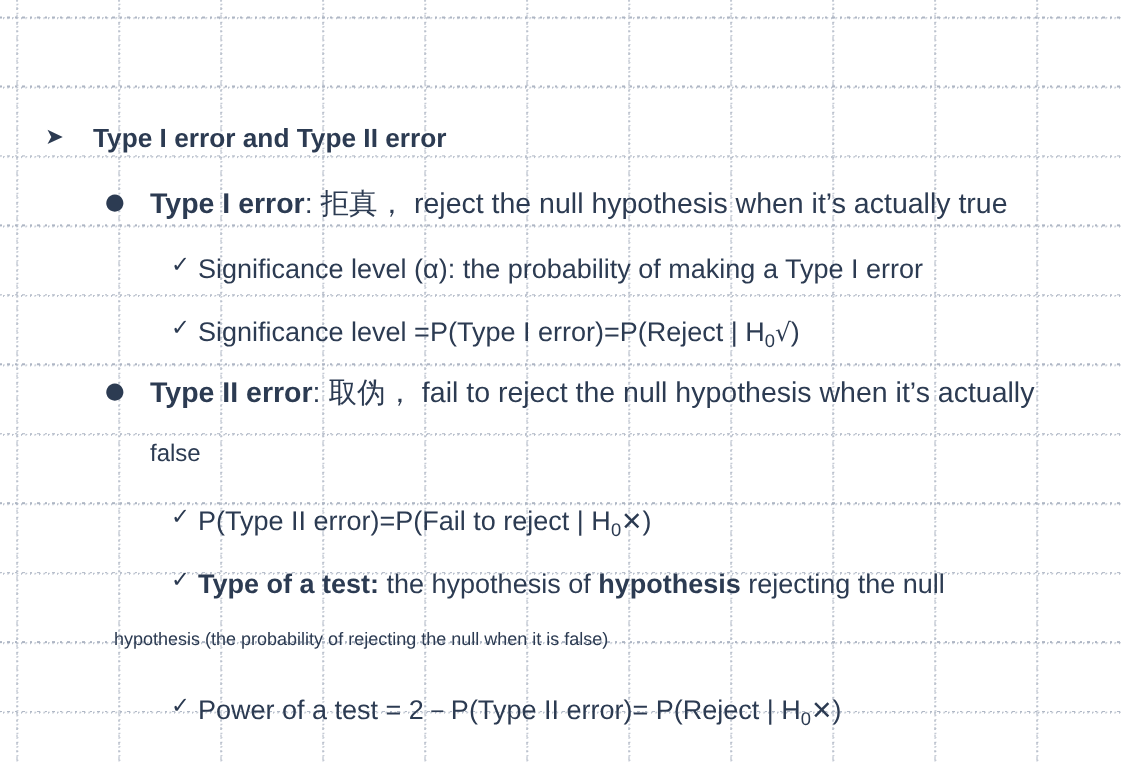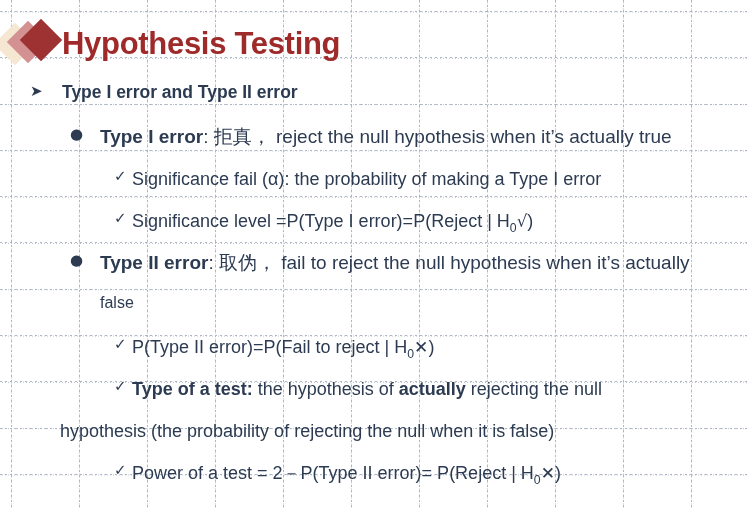--- a/index.html
+++ b/index.html
@@ -141,65 +141,57 @@
   
   .lvl3 {
     padding-left: 114px;
     font-size: 18px;
     min-height: 42px;
   }
   .lvl3 .bullet { width: 18px; font-size: 15px; line-height: 1.45; }
   .lvl3 .txt { line-height: 1.45; }
 
   .lvl3cont {
-    padding-left: 60px;
-    font-size: 18px;
+    padding-left: 76px;
+    font-size: 12px;
     min-height: 42px;
   }
   .lvl3cont .txt { line-height: 1.45; }
 
   .cjk { font-family: "DejaVu Sans", sans-serif; }
   sub { font-size: 0.68em; }
   .sym { font-family: "DejaVu Sans", sans-serif; font-size: 0.92em; }
   .times { font-family: "DejaVu Sans", sans-serif; font-size: 0.95em; }
 </style>
 </head>
 <body>
 
 <div id="slide">
   <div id="grid-v"></div>
   <div id="grid-h"></div>
 </div>
 
 <div id="content">
 
-  <div class="title-row">
-    <div class="diamonds">
-      <span class="d1" style="background: rgb(246, 231, 210);"></span>
-      <span class="d2" style="background: rgb(212, 145, 145);"></span>
-      <span class="d3" style="background: rgb(158, 50, 50);"></span>
-    </div>
-    <div class="page-title" id="title-el" style="color: rgb(158, 42, 42);">Hypothesis Testing</div>
-  </div>
 
   <div class="body" style="color: rgb(44, 59, 82);">
 
     <div class="line lvl1">
       <span class="bullet sym">➤</span>
       <span class="txt">Type I error and Type II error</span>
     </div>
 
     <div class="line lvl2">
       <span class="bullet sym">●</span>
       <span class="txt"><b>Type I error</b><span>: </span><span class="cjk">拒真，</span><span> reject the null hypothesis when it’s actually true</span></span>
     </div>
 
     <div class="line lvl3">
       <span class="bullet sym">✓</span>
-      <span class="txt">Significance fail (α): the probability of making a Type I error</span>
+      <span class="txt">Significance level (α): the probability of making a Type I error</span>
     </div>
 
     <div class="line lvl3">
       <span class="bullet sym">✓</span>
       <span class="txt"><span>Significance level =P(Type I error)=P(Reject | H</span><sub>0</sub><span class="sym">√</span><span>)</span></span>
     </div>
 
     <div class="line lvl2">
       <span class="bullet sym">●</span>
       <span class="txt"><b>Type II error</b><span>: </span><span class="cjk">取伪，</span><span> fail to reject the null hypothesis when it’s actually</span></span>
@@ -209,21 +201,21 @@
       <span class="txt">false</span>
     </div>
 
     <div class="line lvl3">
       <span class="bullet sym">✓</span>
       <span class="txt"><span>P(Type II error)=P(Fail to reject | H</span><sub>0</sub><span class="times">✕</span><span>)</span></span>
     </div>
 
     <div class="line lvl3">
       <span class="bullet sym">✓</span>
-      <span class="txt"><b>Type of a test:</b><span> the hypothesis of </span><b>actually</b><span> rejecting the null</span></span>
+      <span class="txt"><b>Type of a test:</b><span> the hypothesis of </span><b>hypothesis</b><span> rejecting the null</span></span>
     </div>
 
     <div class="line lvl3cont">
       <span class="txt">hypothesis (the probability of rejecting the null when it is false)</span>
     </div>
 
     <div class="line lvl3">
       <span class="bullet sym">✓</span>
       <span class="txt"><span>Power of a test = 2－P(Type II error)= P(Reject | H</span><sub>0</sub><span class="times">✕</span><span>)</span></span>
     </div>

